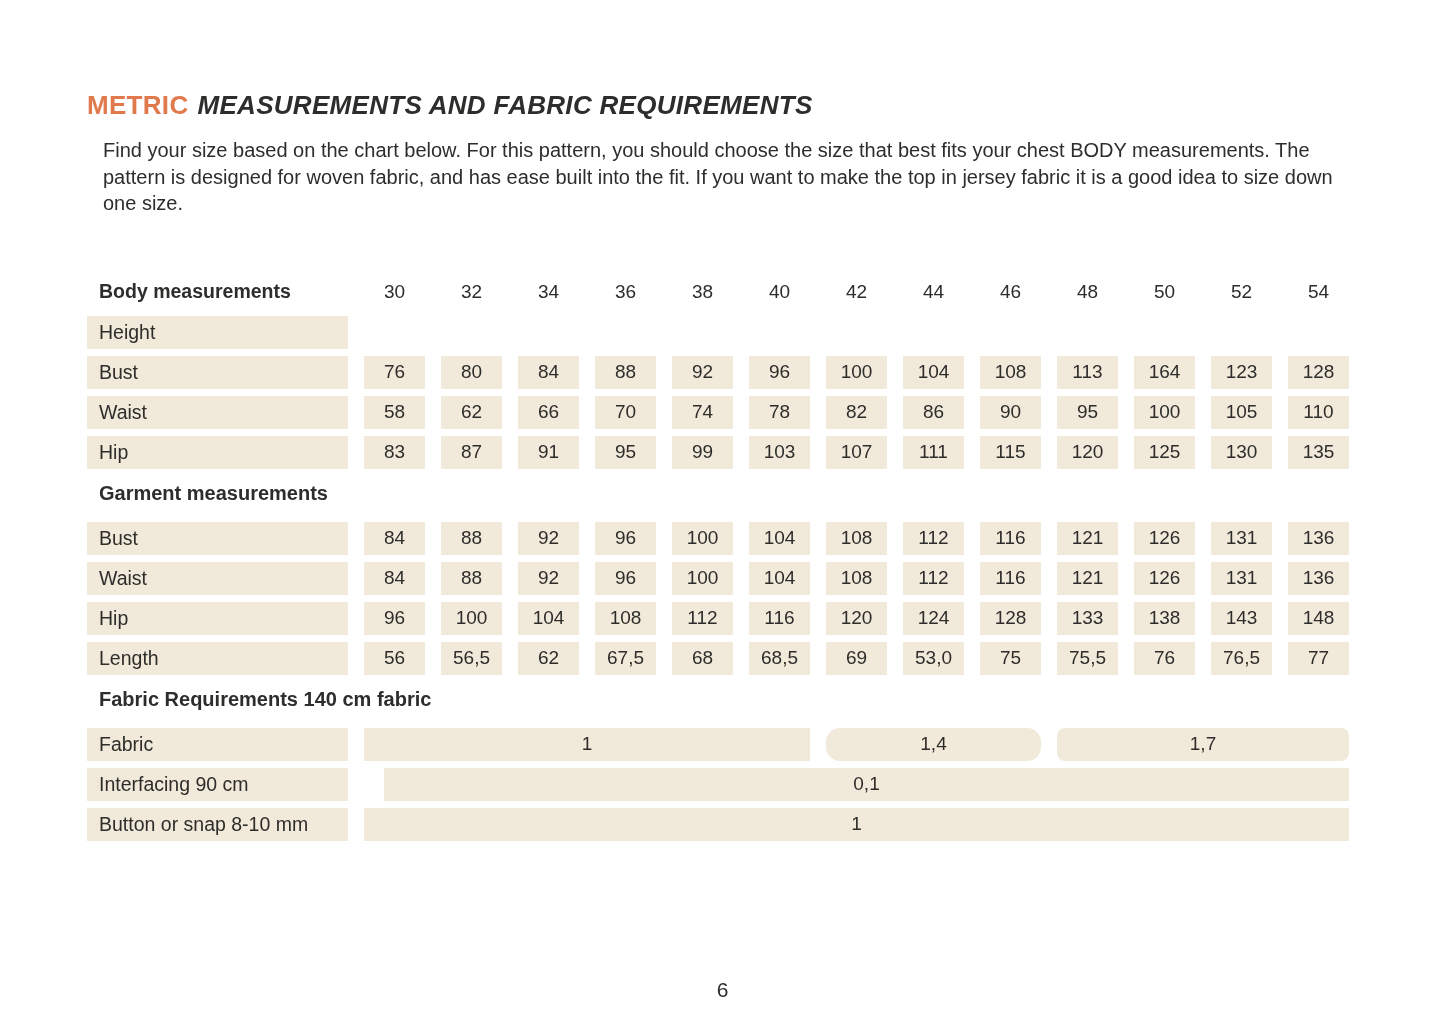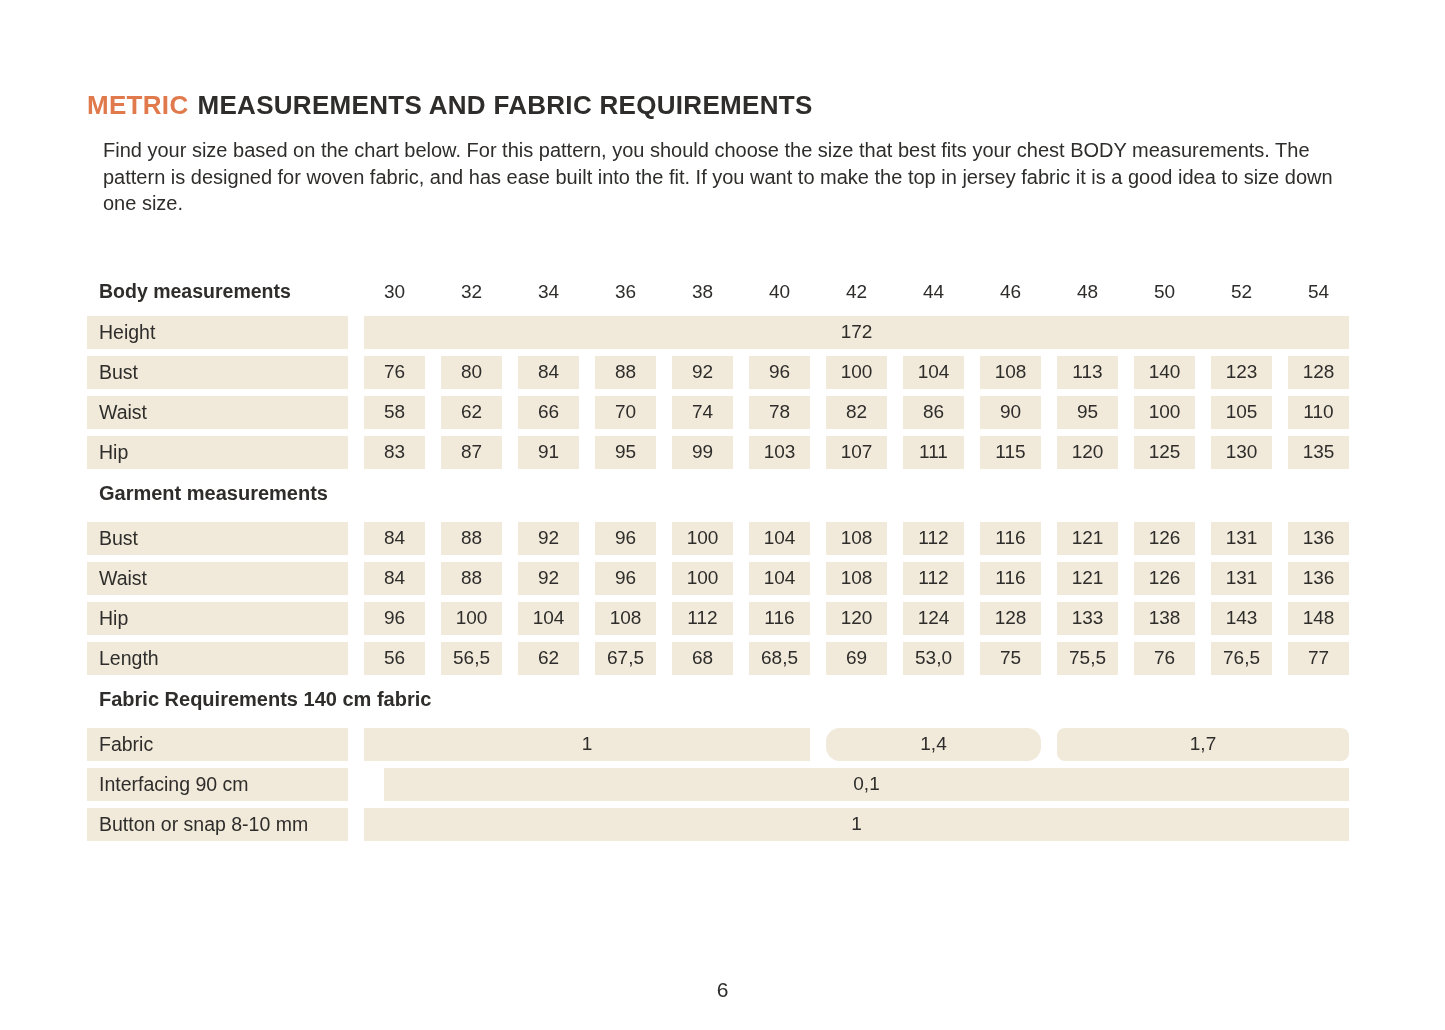--- a/index.html
+++ b/index.html
@@ -23,21 +23,21 @@
     width:1262px;
   }
   h1{
     margin:0 0 8px 0;
     font-size:26px;
     font-weight:700;
     letter-spacing:0.3px;
     color:var(--text);
   }
   h1 .accent{color:var(--accent);}
-  h1 .title-rest{margin-left:9px;}
+  h1 .title-rest{margin-left:9px;font-style:italic;}
   .intro{
     margin:16px;
     font-size:20px;
     line-height:1.33;
     max-width:1262px;
   }
   .size-table{margin-top:60px;}
   .row{
     display:grid;
     grid-template-columns:261px repeat(13,1fr);
@@ -104,35 +104,34 @@
         <div class="cell value">44</div>
         <div class="cell value">46</div>
         <div class="cell value">48</div>
         <div class="cell value">50</div>
         <div class="cell value">52</div>
         <div class="cell value">54</div>
       </div>
     <div id="body-rows">
         <div class="row">
           <div class="cell label">Height</div>
-          <div class="cell value" style="grid-column: span 13;">172</div>
         </div>
         <div class="row">
           <div class="cell label">Bust</div>
           <div class="cell value">76</div>
           <div class="cell value">80</div>
           <div class="cell value">84</div>
           <div class="cell value">88</div>
           <div class="cell value">92</div>
           <div class="cell value">96</div>
           <div class="cell value">100</div>
           <div class="cell value">104</div>
           <div class="cell value">108</div>
           <div class="cell value">113</div>
-          <div class="cell value">140</div>
+          <div class="cell value">164</div>
           <div class="cell value">123</div>
           <div class="cell value">128</div>
         </div>
         <div class="row">
           <div class="cell label">Waist</div>
           <div class="cell value">58</div>
           <div class="cell value">62</div>
           <div class="cell value">66</div>
           <div class="cell value">70</div>
           <div class="cell value">74</div>

